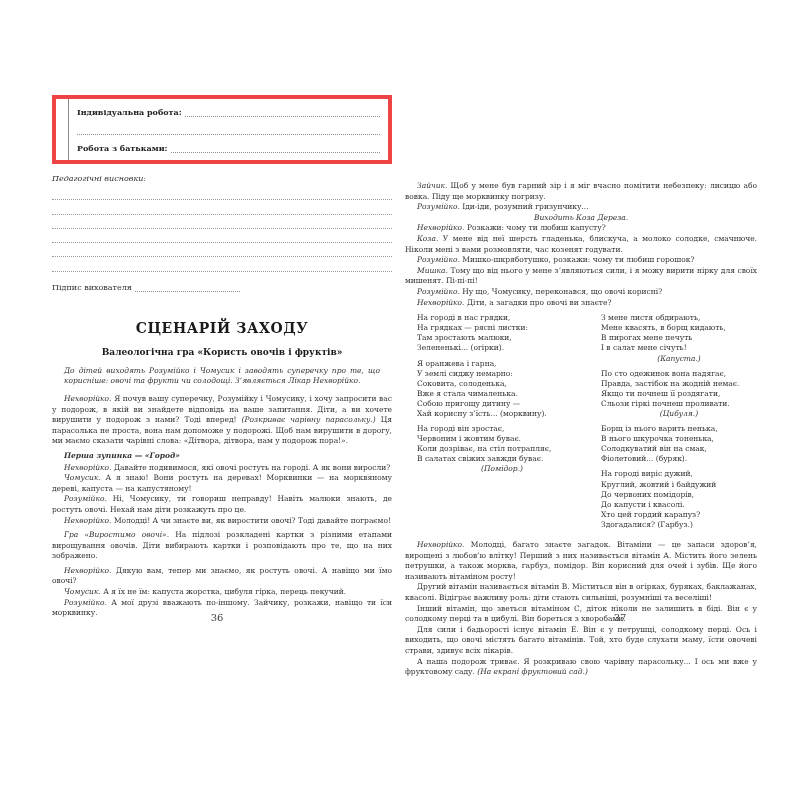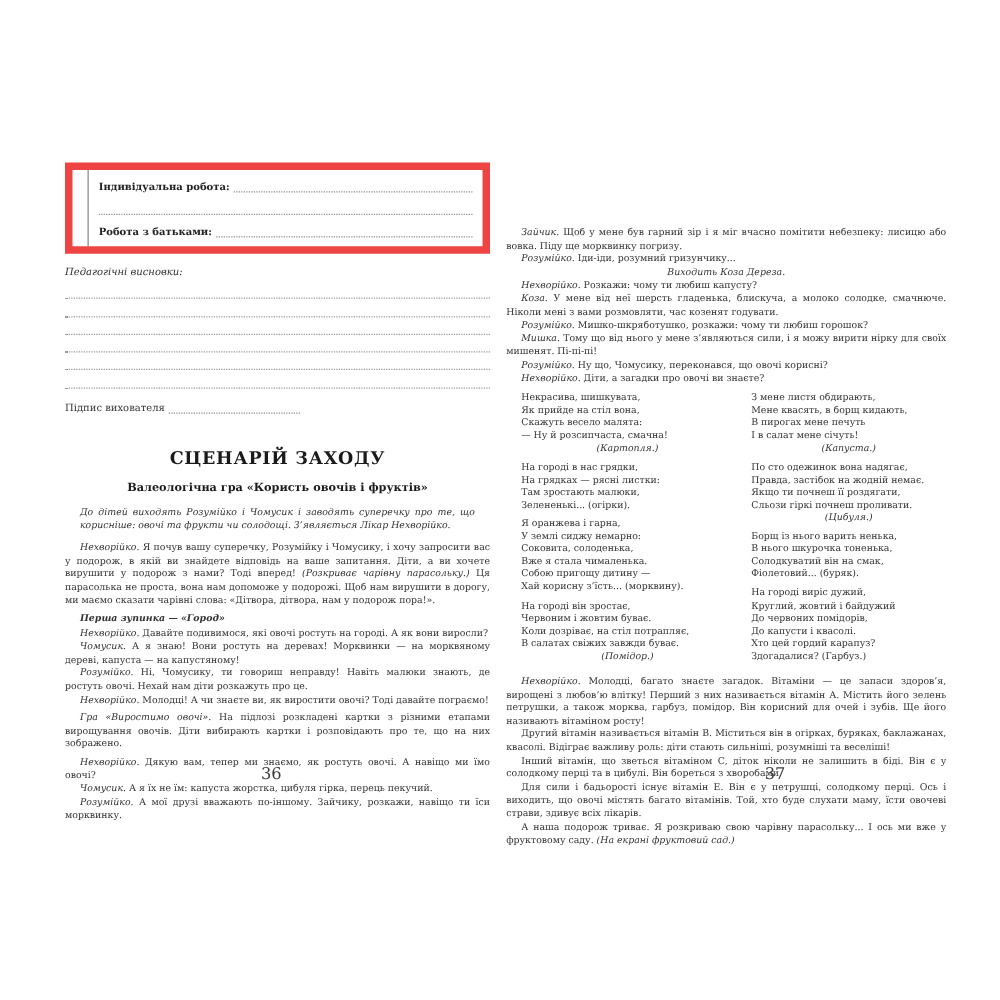--- a/index.html
+++ b/index.html
@@ -6,21 +6,21 @@
   body {
     width:800px; height:800px; background:#ffffff; position:relative;
     font-family:"DejaVu Serif", serif; color:#333;
     -webkit-font-smoothing:antialiased;
   }
   .page { position:absolute; top:12px; }
   #left-page  { left:52px;  width:340px; }
   #right-page { left:405px; width:352px; }
 
   
-  .form-box { margin-top:118px; border:6px solid #ef4444; display:flex; }
+  .form-box { margin-top:83px; border:4px solid #ef4444; display:flex; }
   .form-side { width:12px; border-right:1px solid #8a8a8a; }
   .form-main { flex:1; padding:4px 8px 5px 8px; }
   .form-row { display:flex; align-items:flex-end; height:14px; margin-bottom:4px; }
   .form-row:last-child { margin-bottom:2px; }
   .form-label { font-weight:bold; font-size:8px; white-space:nowrap; color:#222; }
   .dotfill { flex:1; border-bottom:1px dotted #8f8f8f; height:10px; margin-left:3px; }
   .conclusions { margin-top:10px; font-style:italic; font-size:8px; color:#2e2e2e; }
   .dotlines { margin-top:3px; }
   .dotline { height:13.3px; border-bottom:1px dotted #9a9a9a; }
   .signature { margin-top:9px; display:flex; align-items:flex-end; font-size:8px;text-align:center; }
@@ -47,21 +47,21 @@
 
   
   .riddles { display:flex; margin-top:5px; margin-bottom:5px; }
   .riddle-col-left  { margin-left:12px; width:170px; }
   .riddle-col-right { margin-left:auto; width:156px; }
   .riddle { margin-bottom:5px; font-size:7.5px; line-height:10.1px; text-align:left; }
   .riddle .lines  { white-space:pre-line; display:block; }
   .riddle .answer { display:block; text-align:center; font-style:italic; }
   .riddle .answer:empty { display:none; }
 
-  .page-num { position:absolute; top:612px; font-size:13px; color:#3d3d3d; width:22px; text-align:center; }
+  .page-num { position:absolute; top:612px; font-size:10px; color:#3d3d3d; width:22px; text-align:center; }
   #pn-left  { left:206px; }
   #pn-right { left:609px; }
 </style>
 </head>
 <body>
 
 <div class="page" id="left-page">
 
   <div class="form-box">
     <div class="form-side"></div>
@@ -175,27 +175,20 @@
       <span>Ну що, Чомусику, переконався, що овочі корисні?</span>
     </p>
     <p class="para">
       <span class="speaker">Нехворійко.</span>
       <span>Діти, а загадки про овочі ви знаєте?</span>
     </p>
 
     <div class="riddles">
       <div class="riddle-col-left">
         <div class="riddle">
-          <span class="lines">Некрасива, шишкувата,
-Як прийде на стіл вона,
-Скажуть весело малята:
-— Ну й розсипчаста, смачна!</span>
-          <span class="answer">(Картопля.)</span>
-        </div>
-        <div class="riddle">
           <span class="lines">На городі в нас грядки,
 На грядках — рясні листки:
 Там зростають малюки,
 Зелененькі... (огірки).</span>
 
         </div>
         <div class="riddle">
           <span class="lines">Я оранжева і гарна,
 У землі сиджу немарно:
 Соковита, солоденька,

